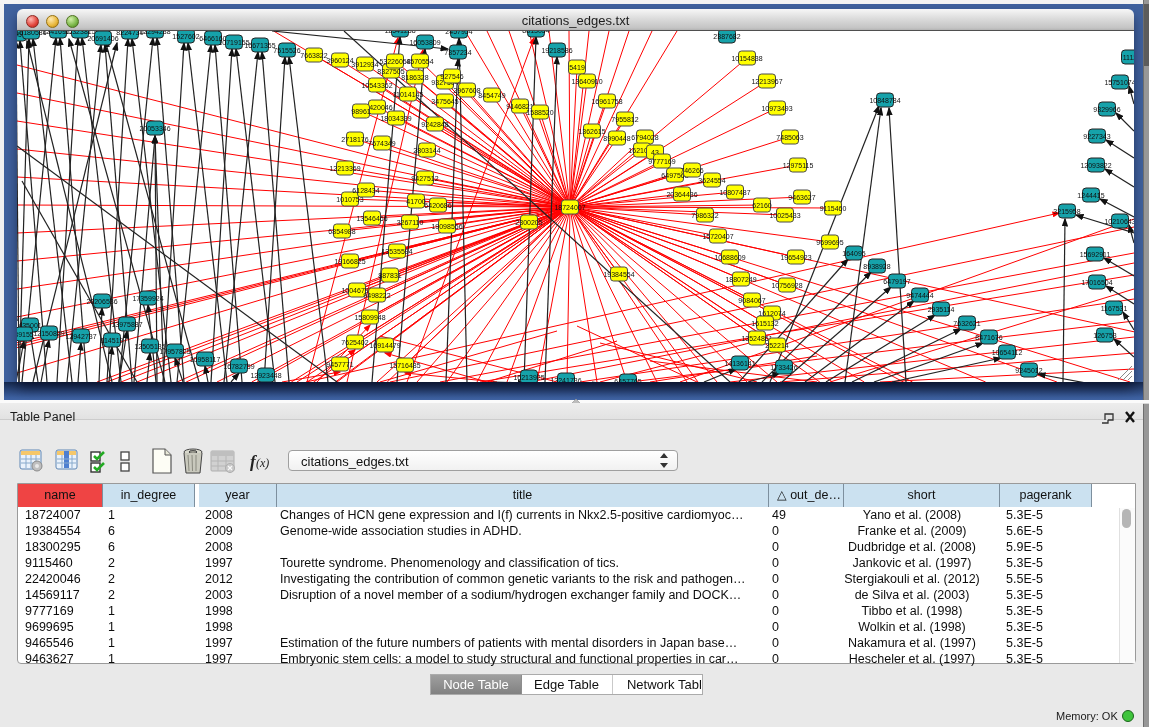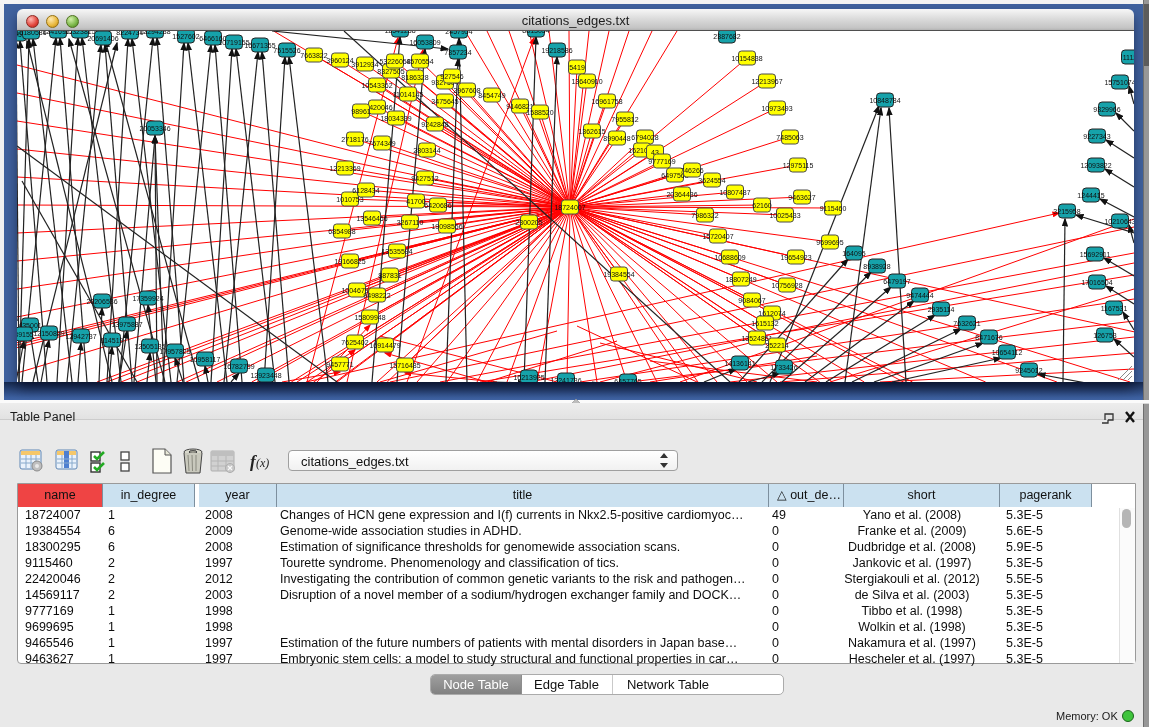--- a/index.html
+++ b/index.html
@@ -29,21 +29,21 @@
 #tbl{left:17px;top:483px;width:1119px;height:181px;background:#fff;border:1px solid #9a9a9a;border-radius:0 0 4px 4px;box-sizing:border-box;overflow:hidden}
 .th{position:absolute;top:484px;height:23px;background:#cbe1f0;border-right:1px solid #7d8f9e;box-sizing:border-box;
  font-size:12.5px;color:#111;text-align:center;line-height:23px;overflow:hidden}
 .tr{position:absolute;left:17px;width:1102px;height:16px;font-size:12.5px;color:#0d0d0d;white-space:nowrap}
 .tr span{position:absolute;top:1px}
 .c0{left:8px}.c1{left:91px}.c2{left:188px}.c3{left:263px}.c4{left:755px}
 .c5{left:815px;width:160px;text-align:center}.c6{left:989px}
 #vsb{left:1119px;top:508px;width:15px;height:155px;background:#fbfbfb;border-left:1px solid #e0e0e0}
 #vsbthumb{left:1122px;top:509px;width:9px;height:19px;background:#b5b5b5;border-radius:5px}
 
-.tabwrap{left:430px;top:674px;width:354px;height:21px;background:#fff;border:1px solid #ababab;border-radius:5px;box-sizing:border-box;overflow:hidden}
+.tabwrap{left:430px;top:674px;width:273px;height:21px;background:#fff;border:1px solid #ababab;border-radius:0;box-sizing:border-box;overflow:hidden}
 .tab{position:absolute;top:0;height:21px;font-size:13px;line-height:20px;text-align:center;color:#111}
 #memory{left:1056px;top:710px;font-size:11px;color:#1a1a1a}
 #memdot{left:1122px;top:710px;width:12px;height:12px;border-radius:50%;background:#3fc43c;border:1px solid #1c641c;box-sizing:border-box}
 </style></head><body>
 <div class="abs" id="blue">
     <div class="abs" id="blueband"></div>
   </div>
 <div class="abs" id="topstrip"></div>
 <div class="abs" id="leftstrip"></div>
 <div class="abs" id="win">
@@ -708,21 +708,20 @@
     <span class="c2">2009</span>
     <span class="c3">Genome-wide association studies in ADHD.</span>
     <span class="c4">0</span>
     <span class="c5">Franke et al. (2009)</span>
     <span class="c6">5.6E-5</span>
   </div>
 <div class="tr" style="top:539px">
     <span class="c0">18300295</span>
     <span class="c1">6</span>
     <span class="c2">2008</span>
-    <span class="c3">Estimation of significance thresholds for genomewide association scans.</span>
     <span class="c4">0</span>
     <span class="c5">Dudbridge et al. (2008)</span>
     <span class="c6">5.9E-5</span>
   </div>
 <div class="tr" style="top:555px">
     <span class="c0">9115460</span>
     <span class="c1">2</span>
     <span class="c2">1997</span>
     <span class="c3">Tourette syndrome. Phenomenology and classification of tics.</span>
     <span class="c4">0</span>

